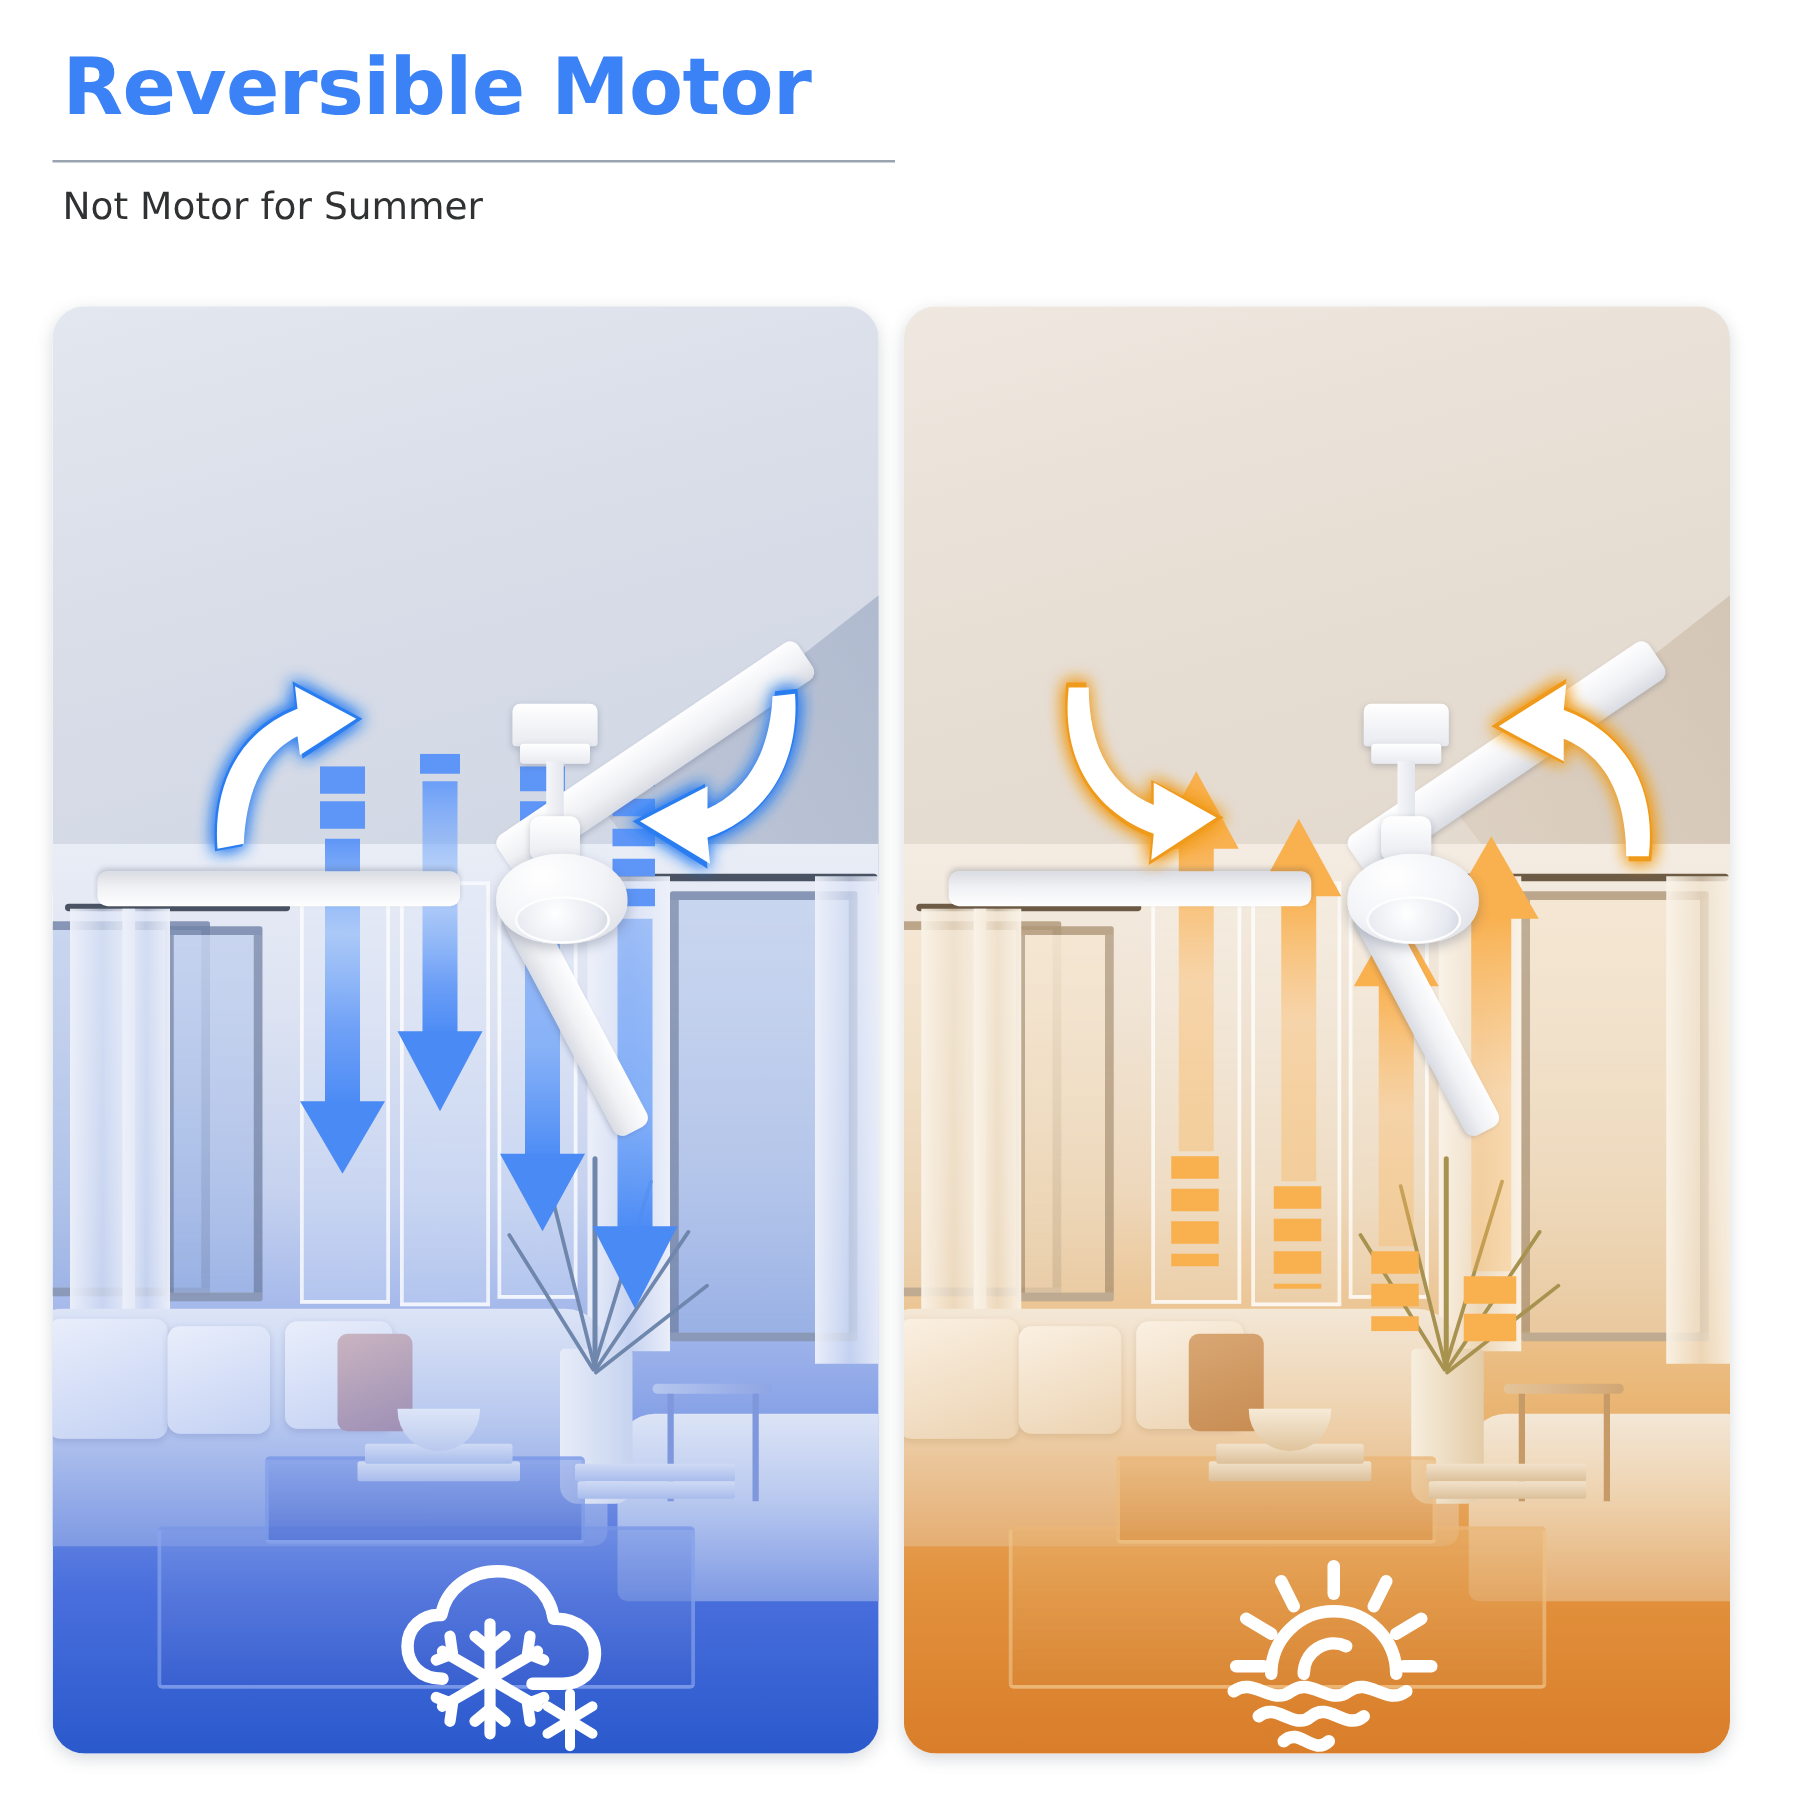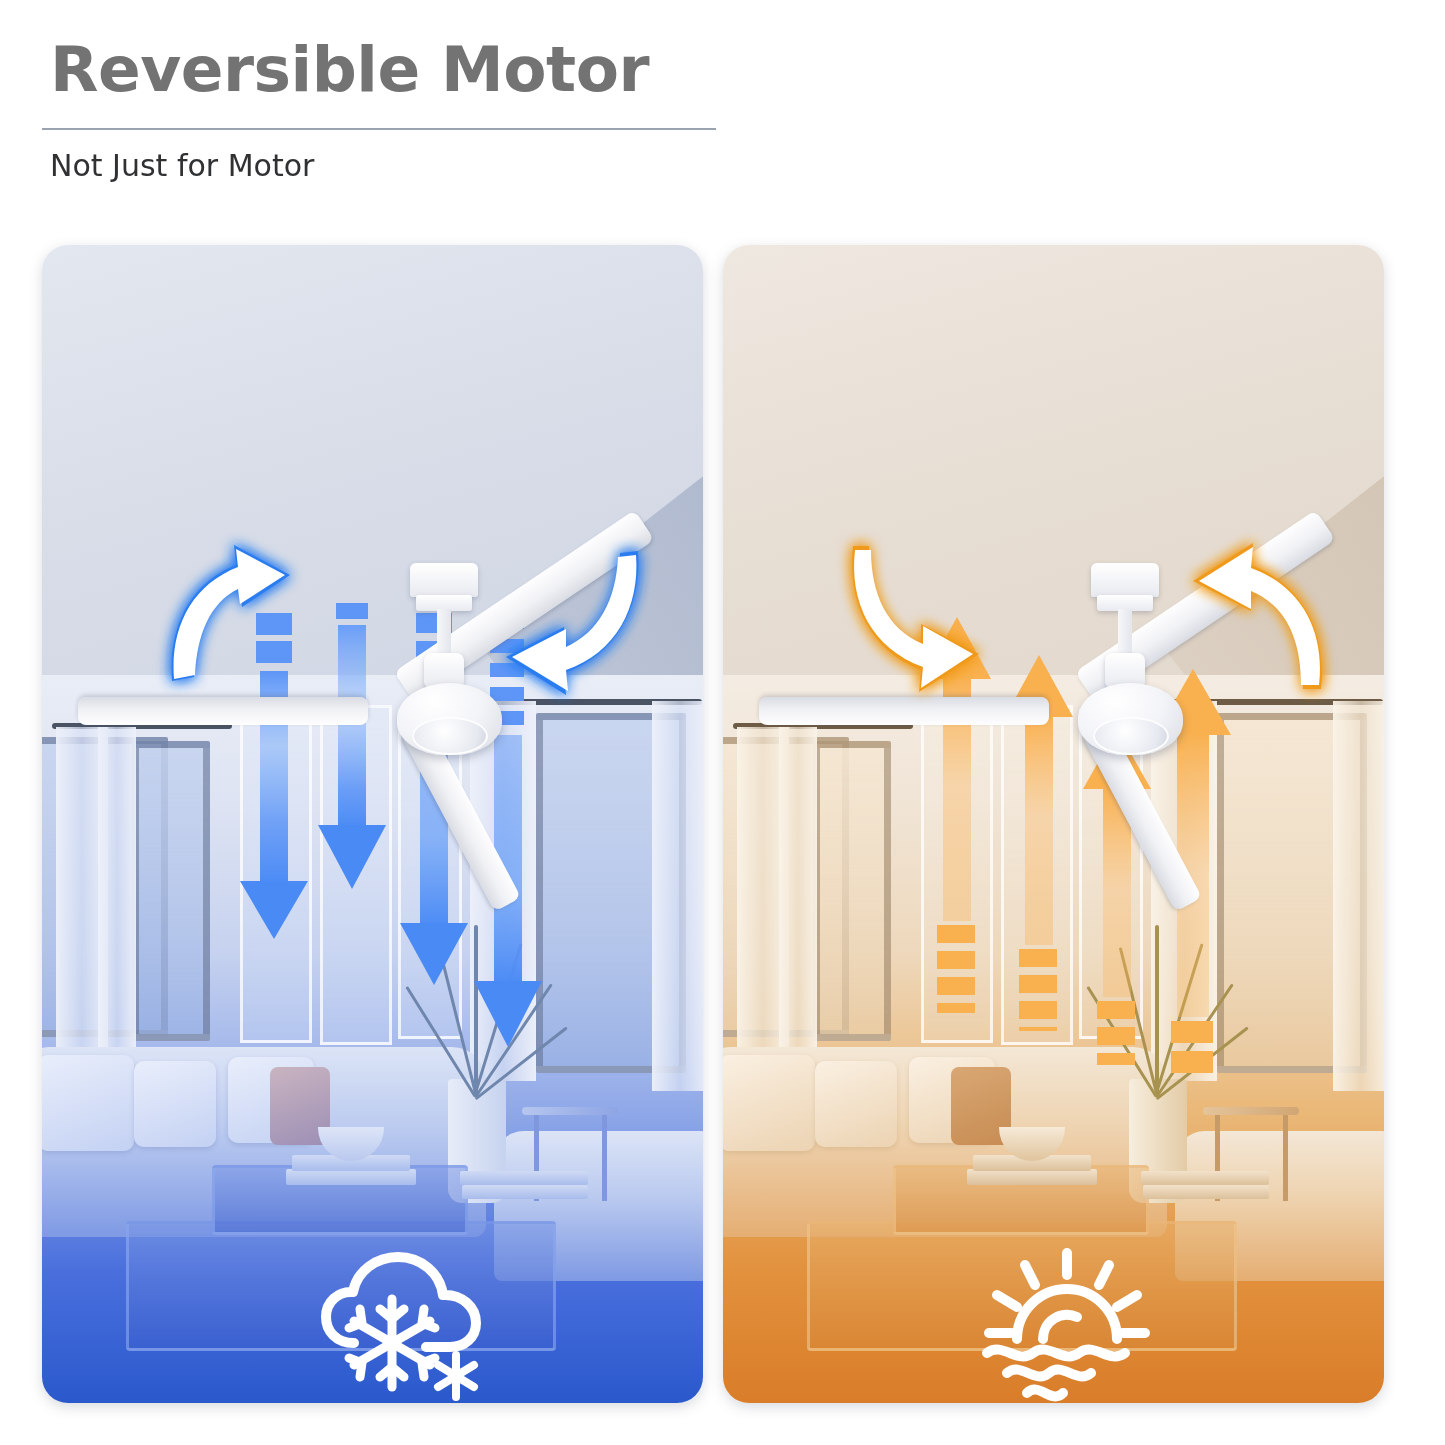--- a/index.html
+++ b/index.html
@@ -10,21 +10,21 @@
     overflow:hidden;
     position:relative;
   }
 
   
   #header { position:absolute; left:0; top:0; width:1445px; height:232px; }
   #page-title {
     position:absolute; left:50px; top:38px;
     font-family:"DejaVu Sans", sans-serif;
     font-size:63px; font-weight:700; letter-spacing:-0.5px;
-    color:#737373; line-height:1.0; white-space:nowrap;
+    color:#3b82f6; line-height:1.0; white-space:nowrap;
   }
   #title-divider {
     position:absolute; left:42px; top:128px; width:674px; height:2px;
     background:#9aa3b0;
   }
   #subtitle-block {
     position:absolute; left:50px; top:145px;
     font-size:30px; line-height:1.42; color:#2f3132; font-weight:400;
   }
   #subtitle-block div { white-space:nowrap; }
@@ -144,21 +144,21 @@
   .mode-icon { position:absolute; }
 
 </style>
 </head>
 <body>
 
 <div id="header">
   <div id="page-title">Reversible Motor</div>
   <div id="title-divider"></div>
   <div id="subtitle-block">
-    <div>Not Just for Motor</div>
+    <div>Not Motor for Summer</div>
   </div>
 </div>
 
 <div class="panel" id="panel-summer">
   <div class="scene">
 
     <div class="ceiling ceiling-summer">
       <div class="ceiling-facet s"></div>
     </div>
 

